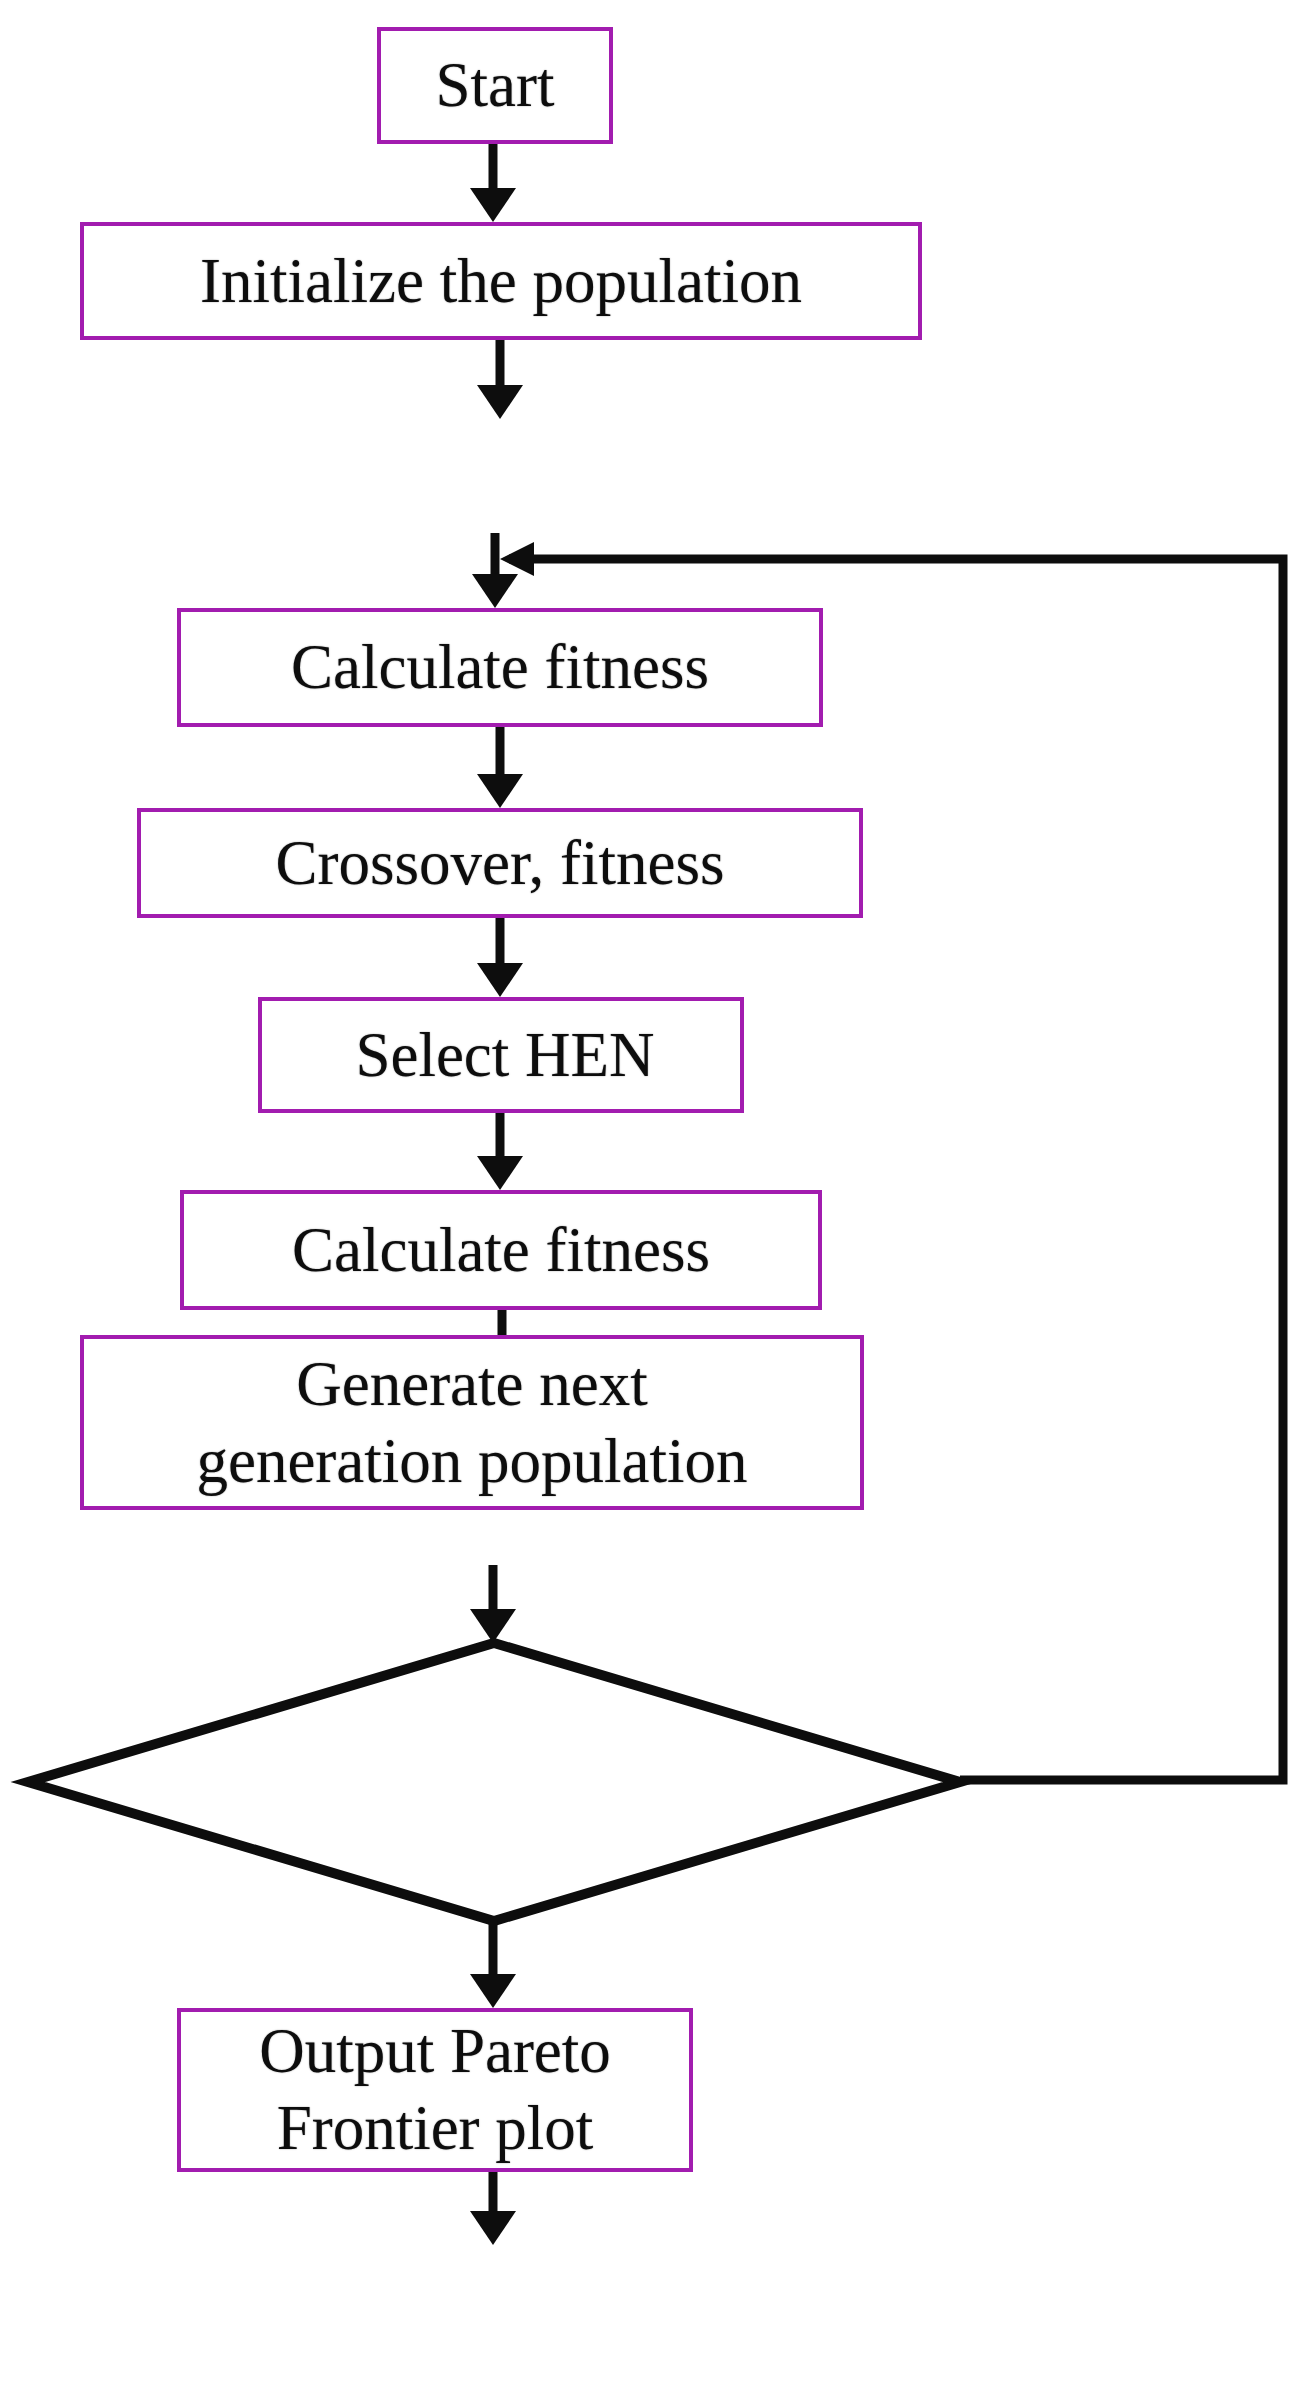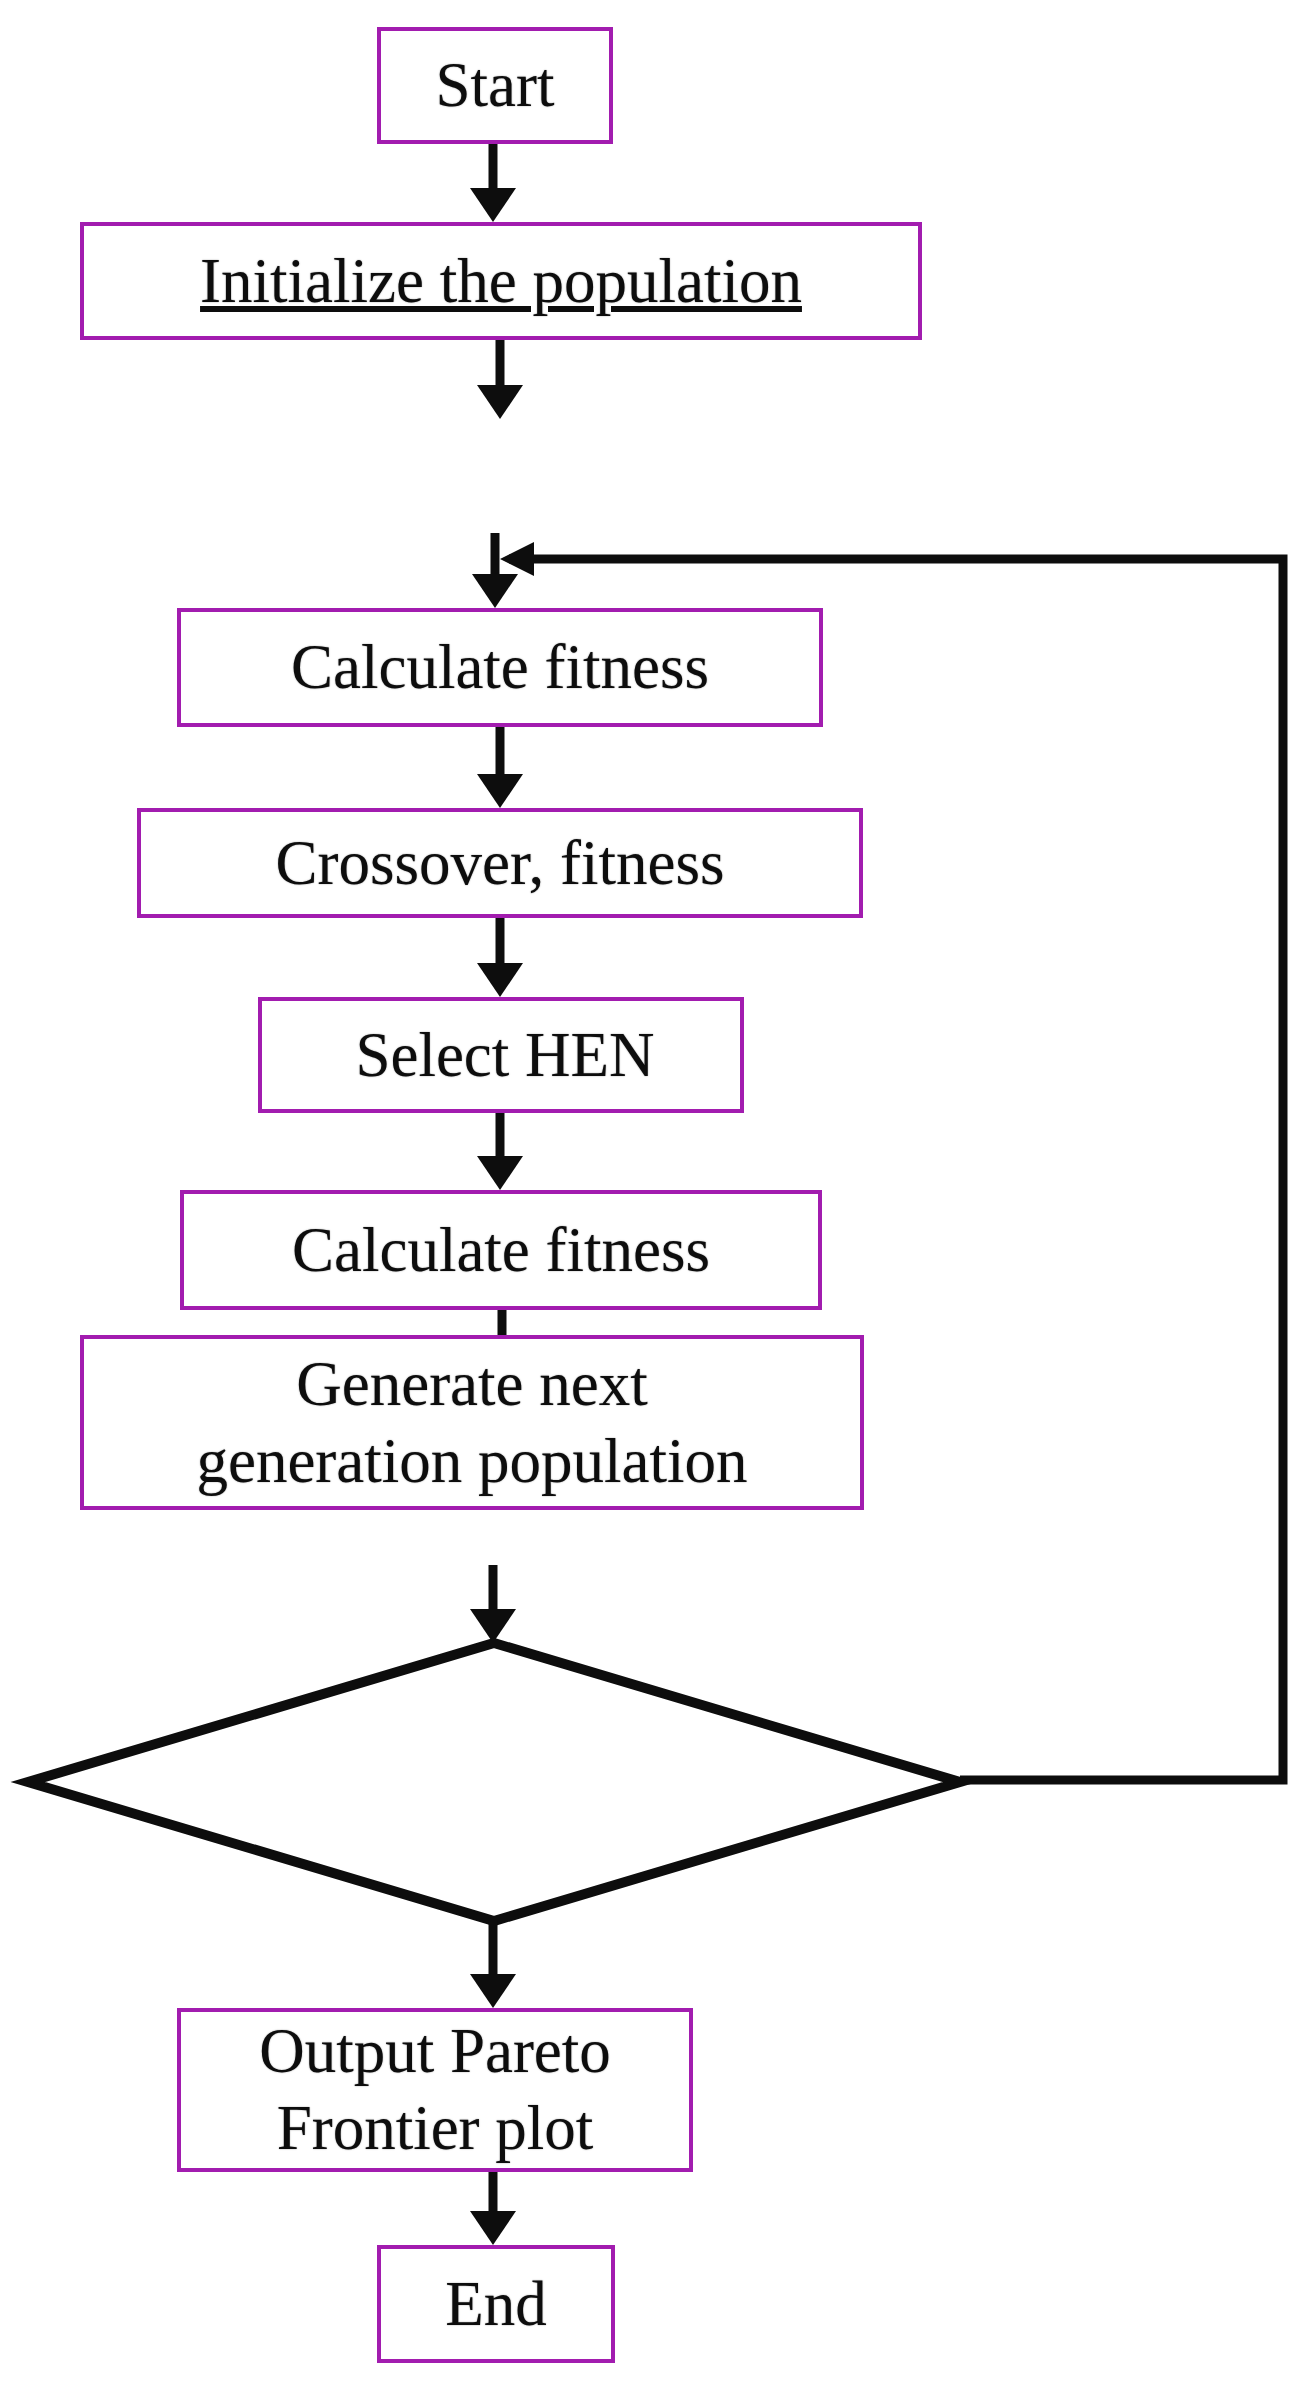--- a/index.html
+++ b/index.html
@@ -97,33 +97,32 @@
     </g>
 
     <g>
       <line x1="493" y1="2172" x2="493" y2="2228"></line>
       <polygon points="470,2211 516,2211 493,2245" fill="#0d0d0d" stroke="none"></polygon>
     </g>
   </svg>
 
   <div class="node" style="left:377px;top:27px;width:236px;height:117px;">Start</div>
 
-  <div class="node" style="left:80px;top:222px;width:842px;height:118px;text-decoration:underline;">Initialize the population</div>
+  <div class="node" style="left:80px;top:222px;width:842px;height:118px;">Initialize the population</div>
 
 
   <div class="node" style="left:177px;top:608px;width:646px;height:119px;">Calculate fitness</div>
 
   <div class="node" style="left:137px;top:808px;width:726px;height:110px;">Crossover, fitness</div>
 
   <div class="node" style="left:258px;top:997px;width:486px;height:116px;padding-left:8px;">Select HEN</div>
 
   <div class="node" style="left:180px;top:1190px;width:642px;height:120px;">Calculate fitness</div>
 
   <div class="node" style="left:80px;top:1335px;width:784px;height:175px;">Generate next
 generation population</div>
 
 
   <div class="node" style="left:177px;top:2008px;width:516px;height:164px;">Output Pareto
 Frontier plot</div>
 
-  <div class="node" style="left:377px;top:2245px;width:238px;height:118px;">End</div>
 
 </div>
 
 </body></html>

